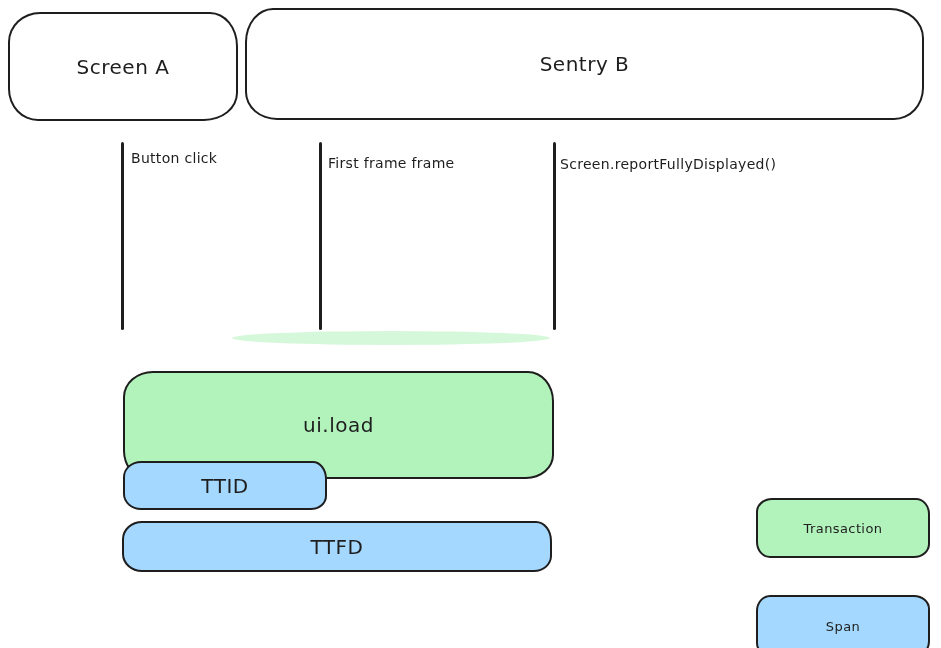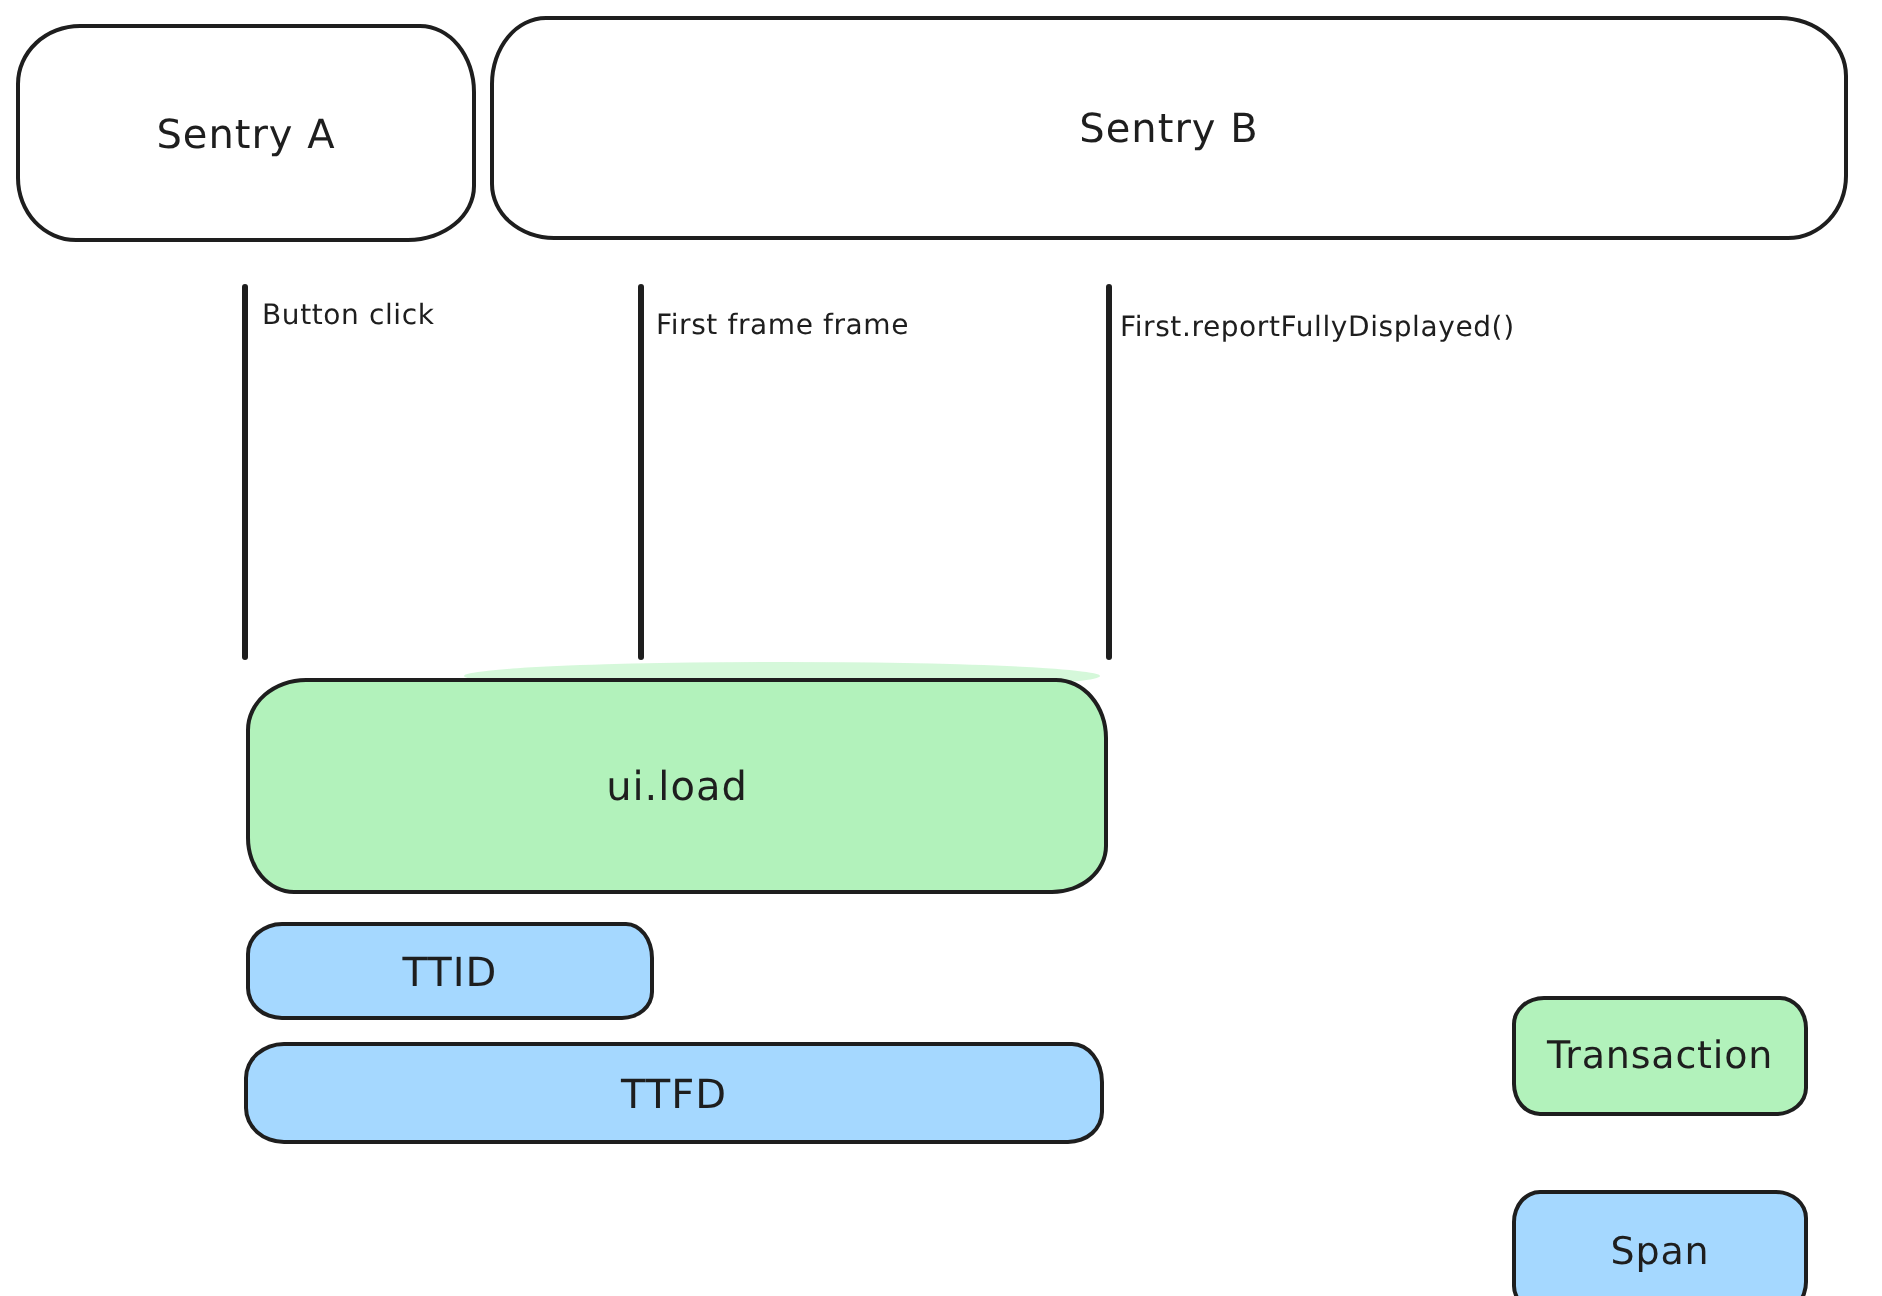--- a/index.html
+++ b/index.html
@@ -44,64 +44,64 @@
   .event-label.e1{left:328px;top:155px;}
   .event-label.e2{left:560px;top:156px;}
   
   .bar{
     position:absolute;
     border:2.5px solid var(--stroke);
     display:flex;align-items:center;justify-content:center;
     font-size:20px;letter-spacing:0.5px;
     box-sizing:border-box;
   }
-  .bar-transaction{background:var(--transaction-fill);}
+  .bar-transaction{background:var(--transaction-fill);margin-top:32px;}
   .bar-span{background:var(--span-fill);}
   .bar-ui-load{left:123px;top:339px;width:431px;height:108px;
     border-radius:30px 26px 28px 24px / 26px 30px 24px 28px;}
   .fill-bleed{
     position:absolute;left:232px;top:331px;width:318px;height:14px;
     background:var(--transaction-fill);opacity:0.55;border-radius:50%;
   }
   .bar-ttid{left:123px;top:461px;width:204px;height:49px;
     border-radius:18px 14px 16px 18px / 16px 18px 14px 16px;}
   .bar-ttfd{left:122px;top:521px;width:430px;height:51px;
     border-radius:20px 16px 18px 20px / 18px 20px 16px 18px;}
   
   .legend-box{
-    position:absolute;left:756px;width:148px;
+    position:absolute;left:756px;width:174px;
     border:2.5px solid var(--stroke);
     display:flex;align-items:center;justify-content:center;
-    font-size:19px;letter-spacing:0.4px;
+    font-size:13px;letter-spacing:0.4px;
     box-sizing:border-box;
   }
   .legend-transaction{top:498px;height:60px;background:var(--transaction-fill);
     border-radius:16px 14px 16px 14px / 14px 16px 14px 16px;}
   .legend-span{top:595px;height:62px;background:var(--span-fill);
     border-radius:14px 16px 14px 16px / 16px 14px 16px 14px;}
 </style>
 </head>
 <body>
 
 <div class="canvas">
 
   <div class="screen-box screen-a">
-    <span>Sentry A</span>
+    <span>Screen A</span>
   </div>
   <div class="screen-box screen-b">
     <span>Sentry B</span>
   </div>
 
   <div class="event-line e0"></div>
   <div class="event-line e1"></div>
   <div class="event-line e2"></div>
 
   <div class="event-label e0">Button click</div>
   <div class="event-label e1">First frame frame</div>
-  <div class="event-label e2">First.reportFullyDisplayed()</div>
+  <div class="event-label e2">Screen.reportFullyDisplayed()</div>
 
   <div class="fill-bleed"></div>
   <div class="bar bar-transaction bar-ui-load">
     <span>ui.load</span>
   </div>
   <div class="bar bar-span bar-ttfd">
     <span>TTFD</span>
   </div>
   <div class="bar bar-span bar-ttid">
     <span>TTID</span>

